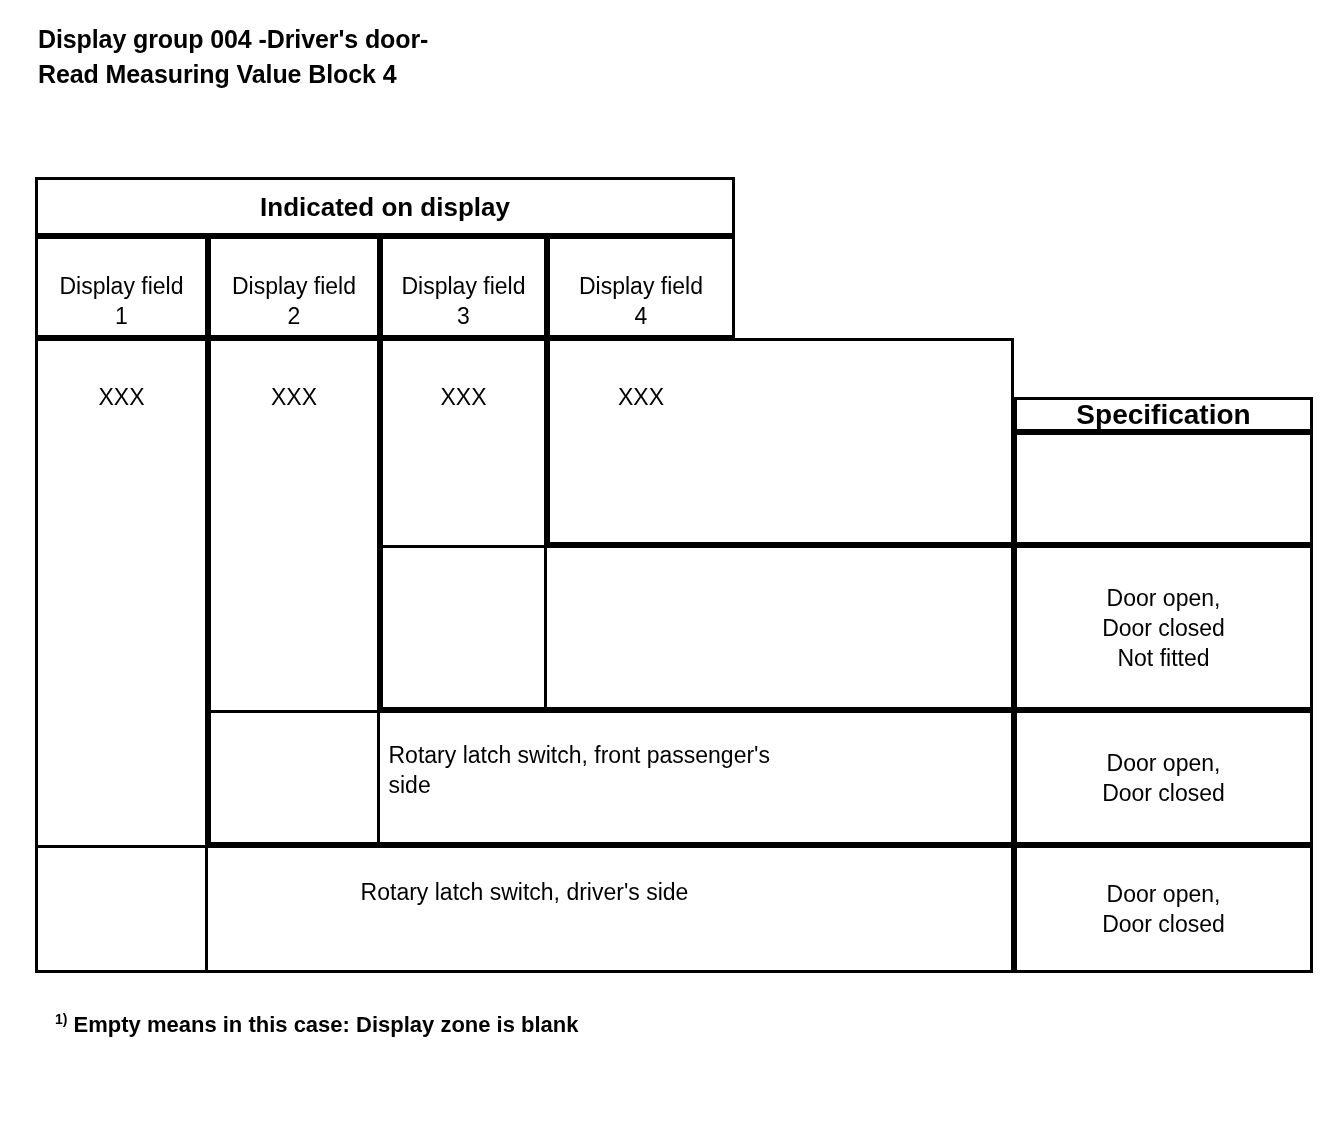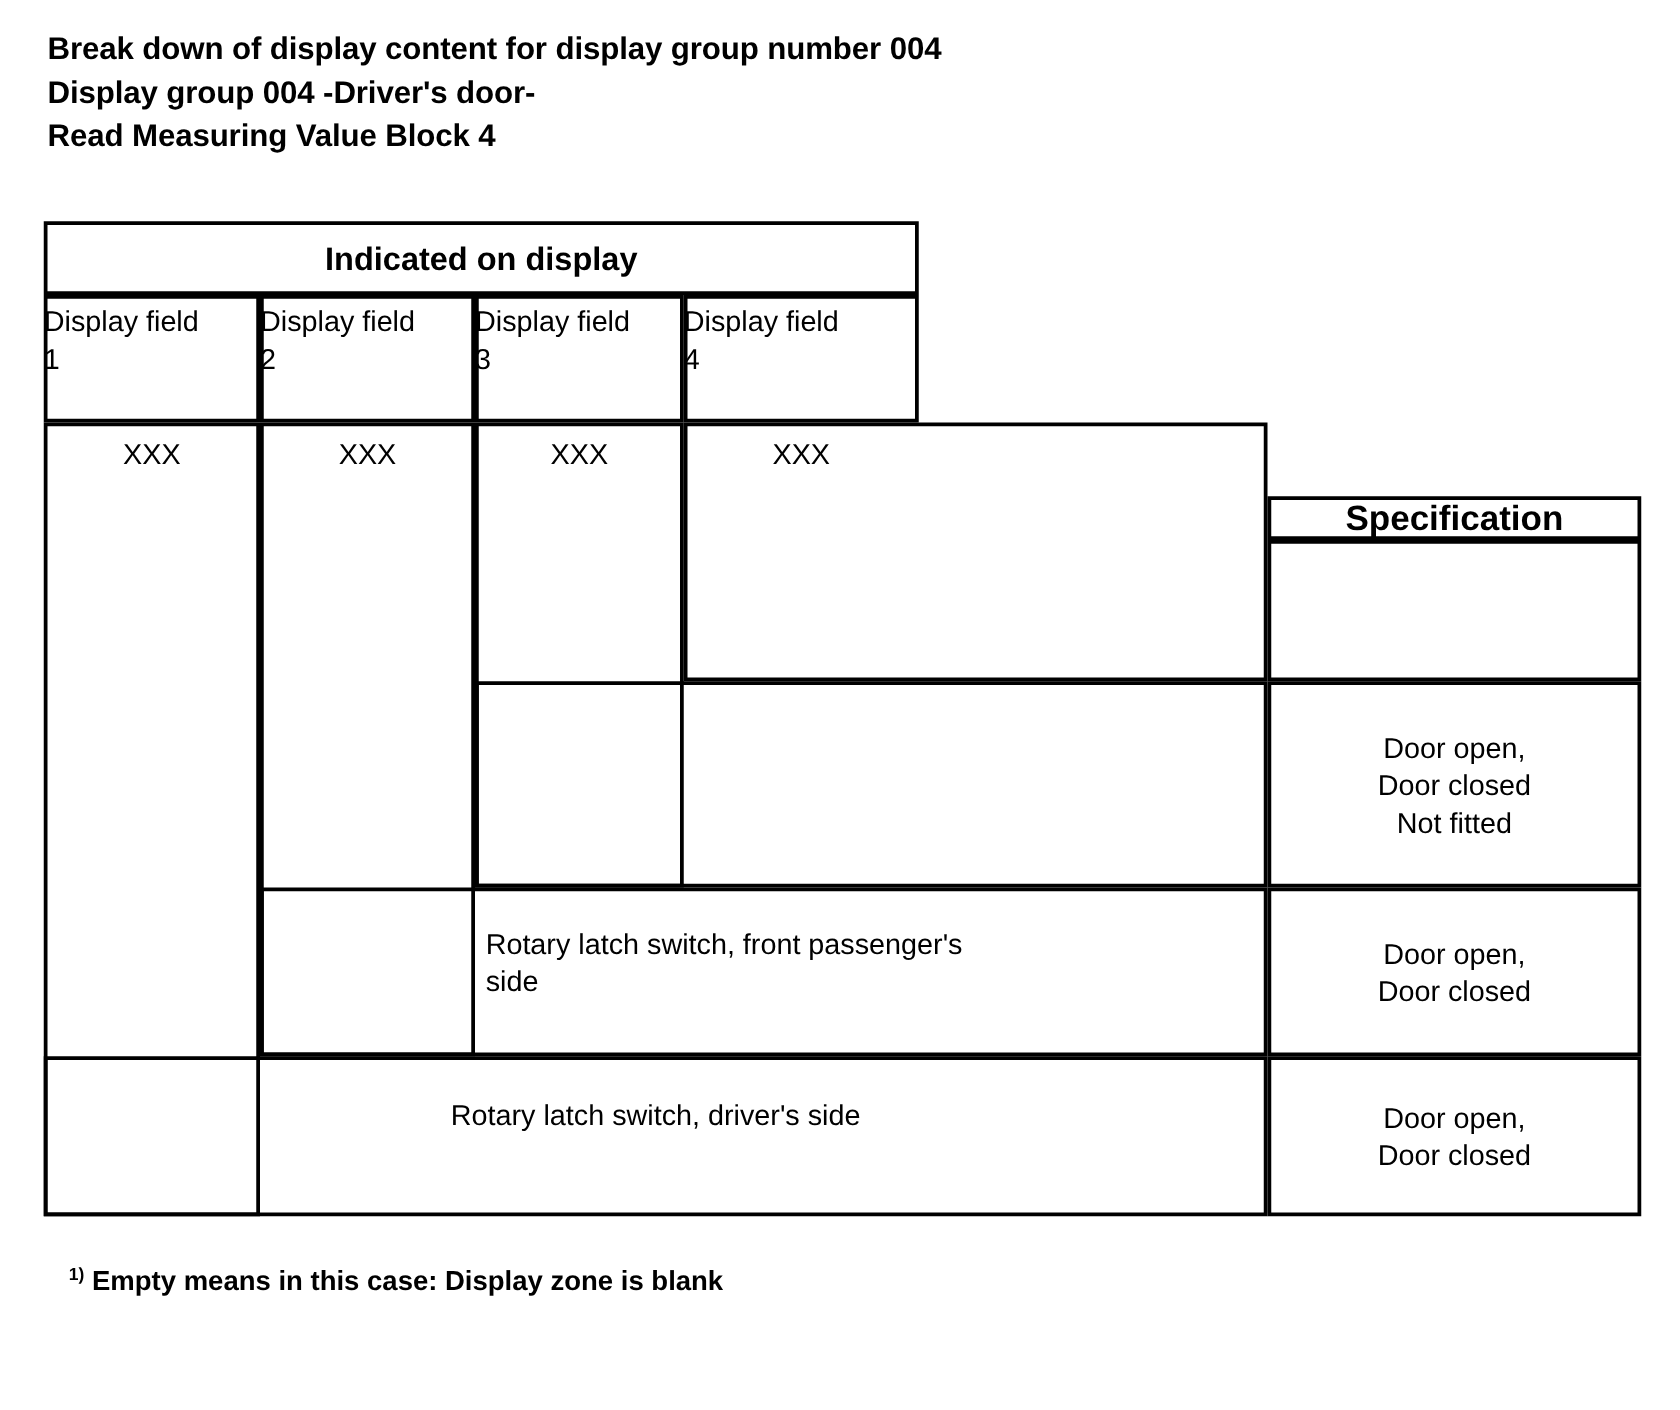--- a/index.html
+++ b/index.html
@@ -59,21 +59,22 @@
     text-align: center;
     font-size: 23px;
     line-height: 30px;
     pointer-events: none;
   }
   .cell-text.bold {
     font-weight: bold;
     font-size: 28px;
   }
   .cell-text.top {
-    align-items: flex-start;
+    align-items: center;
+    margin-top: 29px;
   }
   .cell-text.leftwrap {
     justify-content: center;
   }
   .cell-text.leftwrap > span {
     text-align: left;
     display: inline-block;
   }
 
   sup.fn {
@@ -95,21 +96,20 @@
   #footnote sup {
     font-size: 14px;
     vertical-align: super;
     line-height: 0;
   }
 </style>
 </head>
 <body>
 
 <div id="title-block">
-  <div class="title-line">Break down of display content for display group number 004</div>
   <div class="title-line">Display group 004 -Driver's door-</div>
   <div class="title-line">Read Measuring Value Block 4</div>
 </div>
 
 <div id="diagram">
 
   <div class="box" style="left:35px; top:177px; width:700px; height:59px;"></div>
   <div class="cell-text bold" style="left:35px; top:177px; width:700px; height:59px; font-size:26px;">Indicated on display</div>
 
   <div class="box" style="left:35px; top:236px; width:173px; height:102px;"></div>

